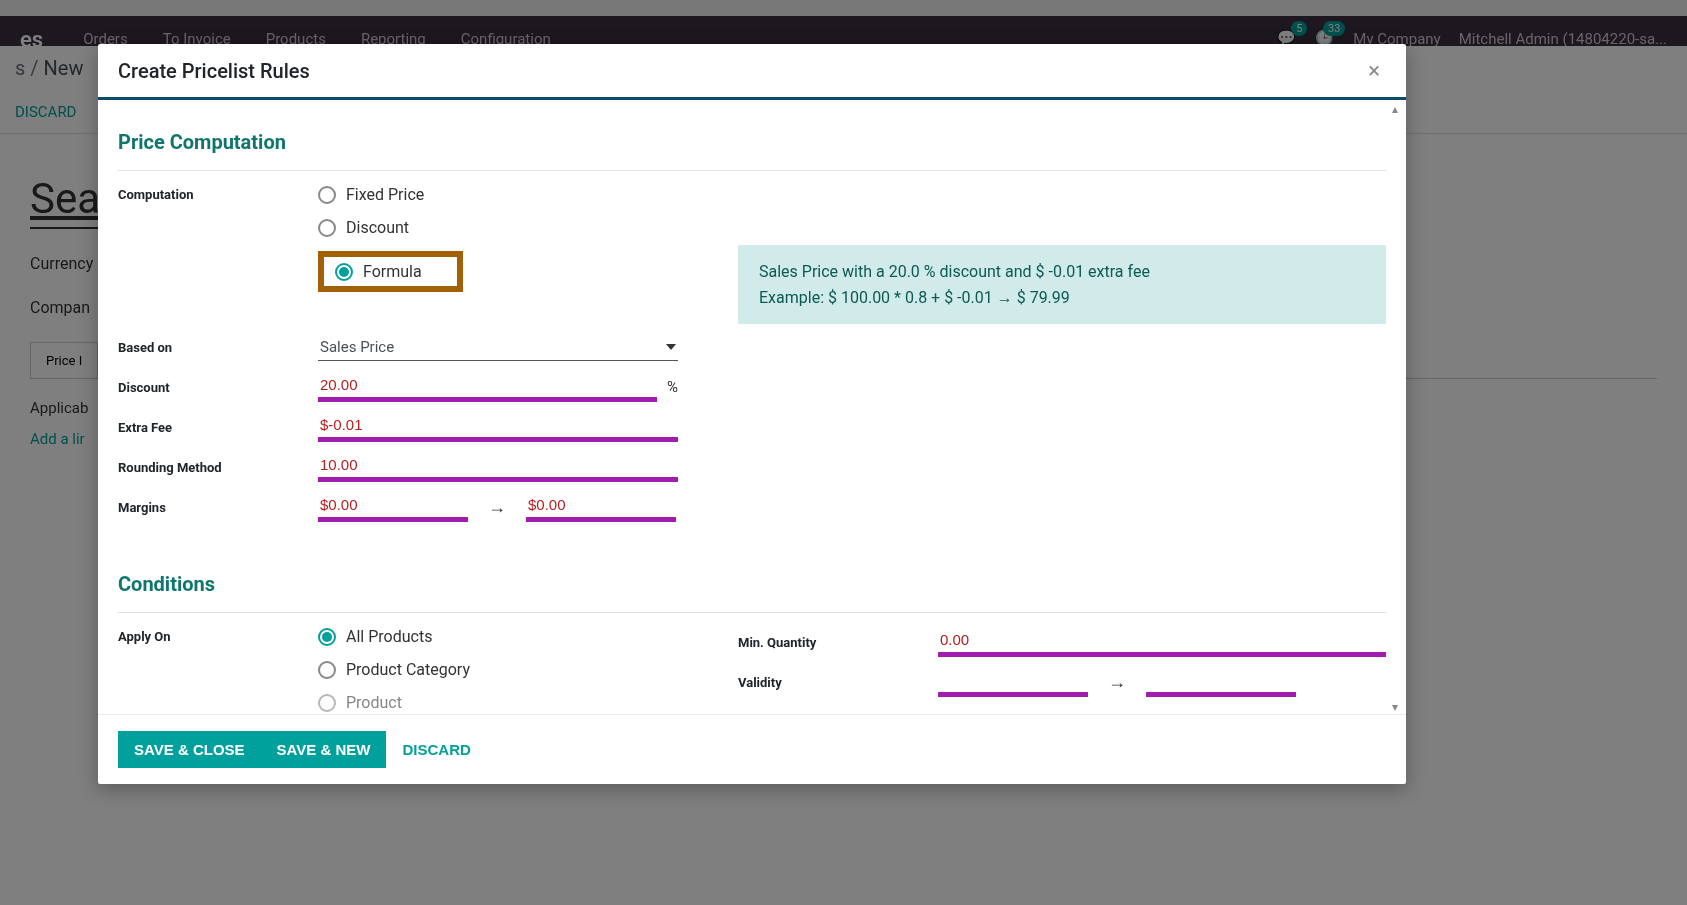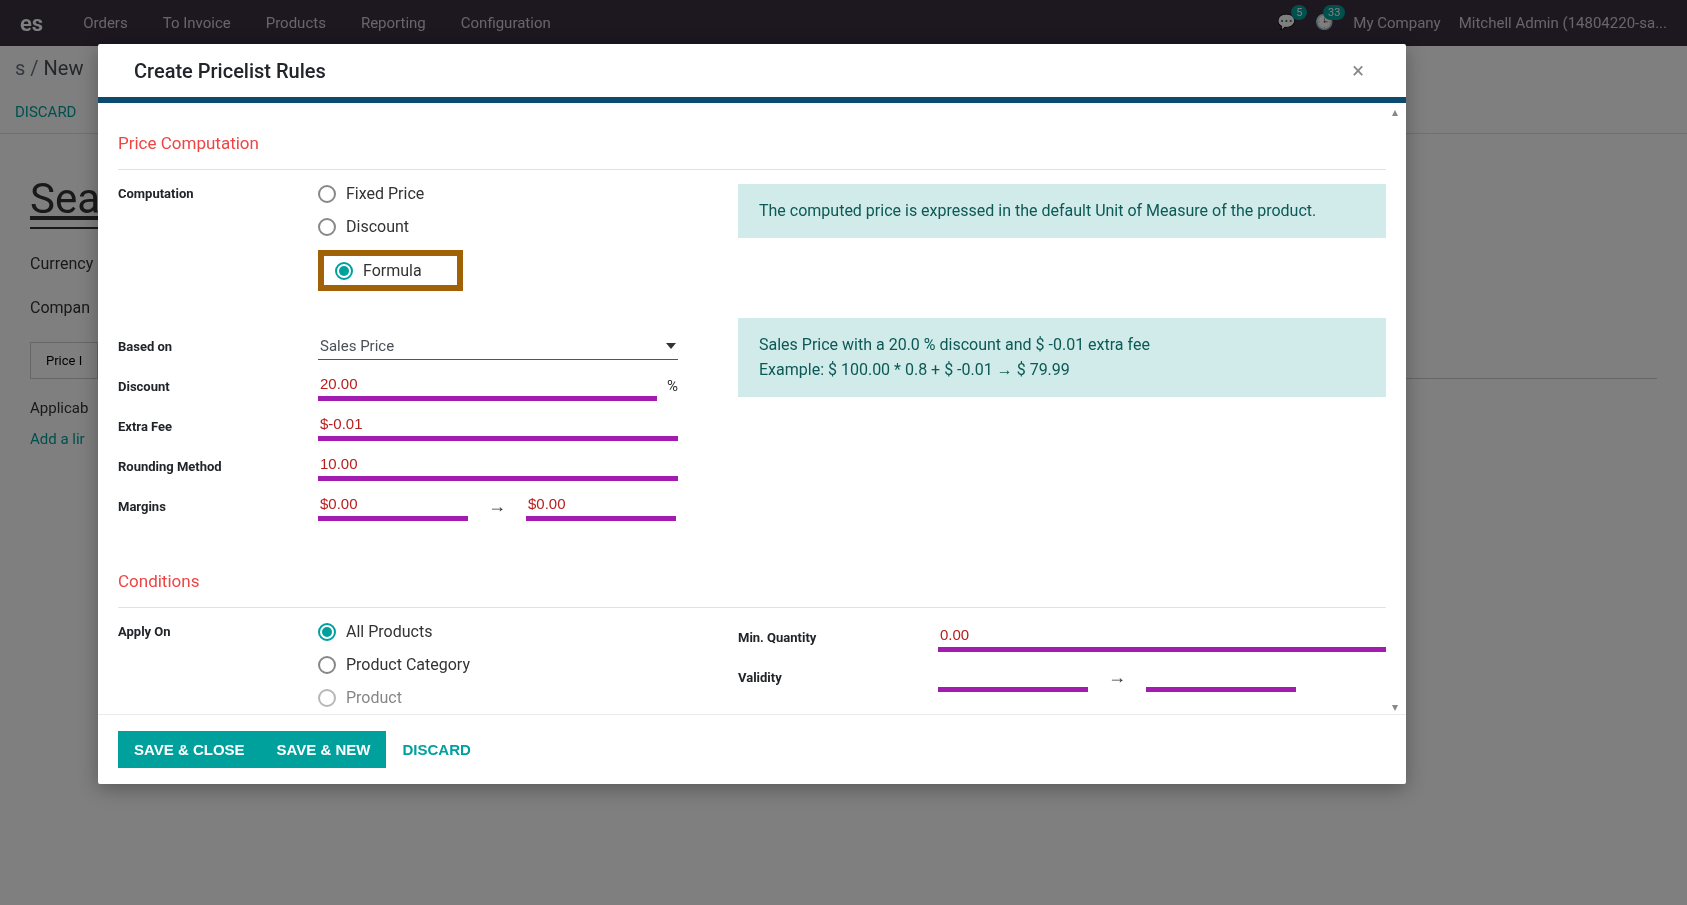--- a/index.html
+++ b/index.html
@@ -8,21 +8,21 @@
   background: #f0f0f0;
   width: 1687px;
   height: 905px;
   overflow: hidden;
   position: relative;
 }
 
 
 .bg-topbar {
   position: absolute;
-  top: 0; left: 0; right: 0;
+  top: 16px; left: 0; right: 0;
   height: 46px;
   background: #3b2f3e;
   display: flex;
   align-items: center;
   color: #d0c8d0;
   font-size: 15px;
   padding: 0 20px;
 }
 .bg-topbar .app-title {
   font-size: 22px;
@@ -89,22 +89,22 @@
   border-radius:2px;
   display:flex;
   flex-direction:column;
   box-shadow: 0 5px 20px rgba(0,0,0,0.3);
 }
 
 .modal-header {
   display:flex;
   align-items:center;
   justify-content:space-between;
-  padding:14px 36px;
-  border-bottom:6px solid #0c4a6e;
+  padding:14px 20px;
+  border-bottom:3px solid #0c4a6e;
 }
 .modal-header h4 {
   font-size:20px;
   font-weight:500;
   color:#212529;
 }
 .modal-header .close {
   font-size:22px;
   color:#888;
   cursor:pointer;
@@ -112,23 +112,23 @@
 }
 
 .modal-body {
   flex:1;
   overflow-y:auto;
   padding:30px 20px 20px 20px;
   position:relative;
 }
 
 .section-title {
-  font-size:17px;
-  color:#ef4444;
-  font-weight:400;
+  font-size:20px;
+  color:#0f766e;
+  font-weight:700;
   margin-bottom:10px;
   padding-bottom:6px;
 }
 .section-rule {
   border:0;
   border-bottom:1px solid #dee2e6;
   margin-bottom:14px;
 }
 
 .form-grid {
@@ -402,23 +402,20 @@
           <div class="field margins-field">
             <input class="text-input margin-input" value="$0.00" style="">
             <span class="arrow-right">→</span>
             <input class="text-input margin-input" value="$0.00" style="">
           </div>
         </div>
 
       </div>
 
       <div class="col-right">
-        <div class="info-box">
-          <span>The computed price is expressed in the default Unit of Measure of the product.</span>
-        </div>
         <div style="height:60px;"></div>
         <div class="info-box">
           <span>Sales Price with a 20.0 % discount and $ -0.01 extra fee</span><br>
           <span>Example: $ 100.00 * 0.8 + $ -0.01 → $ 79.99</span>
         </div>
       </div>
     </div>
 
     <div style="height:40px;"></div>
 

